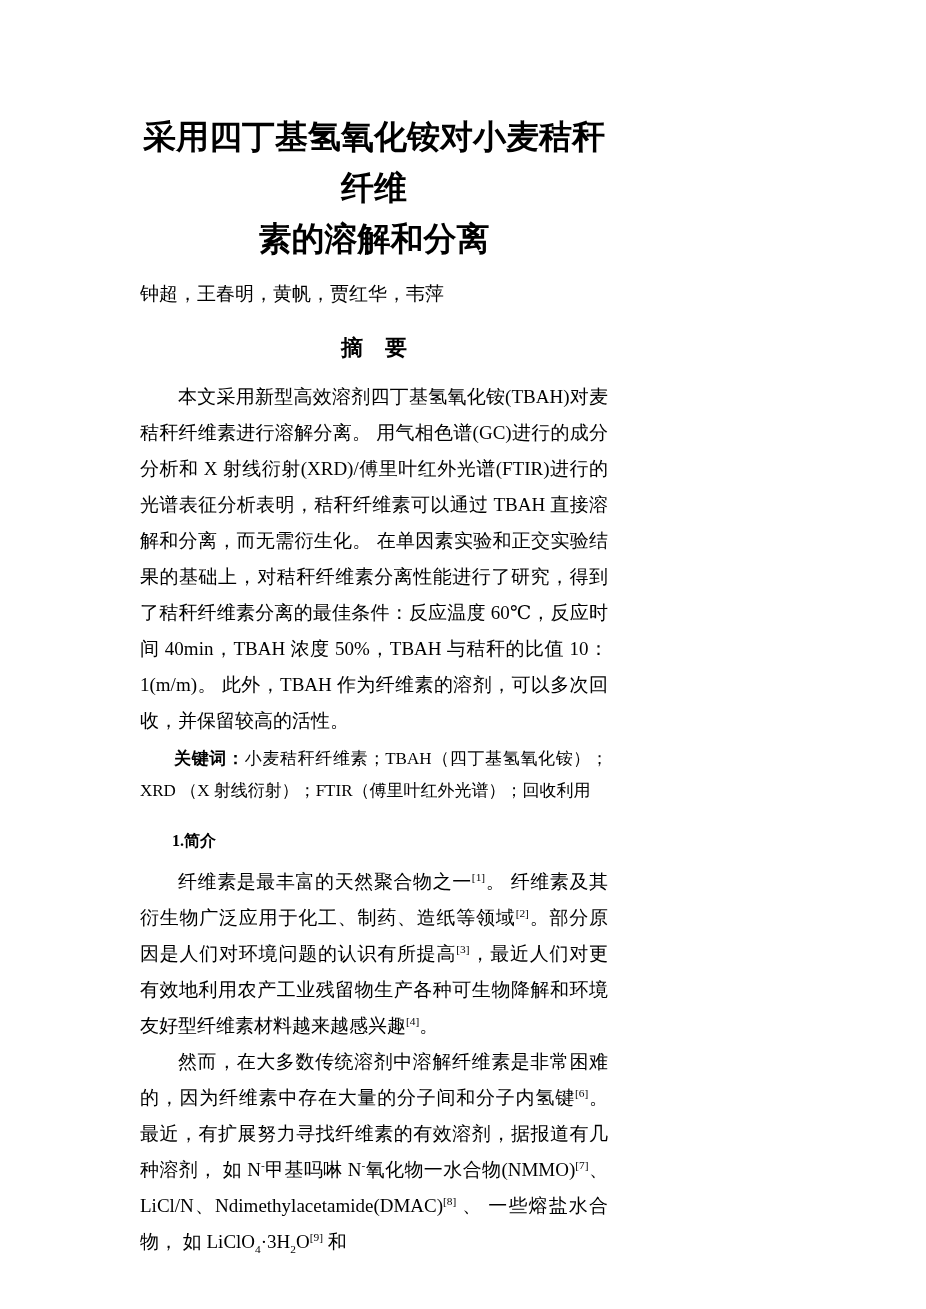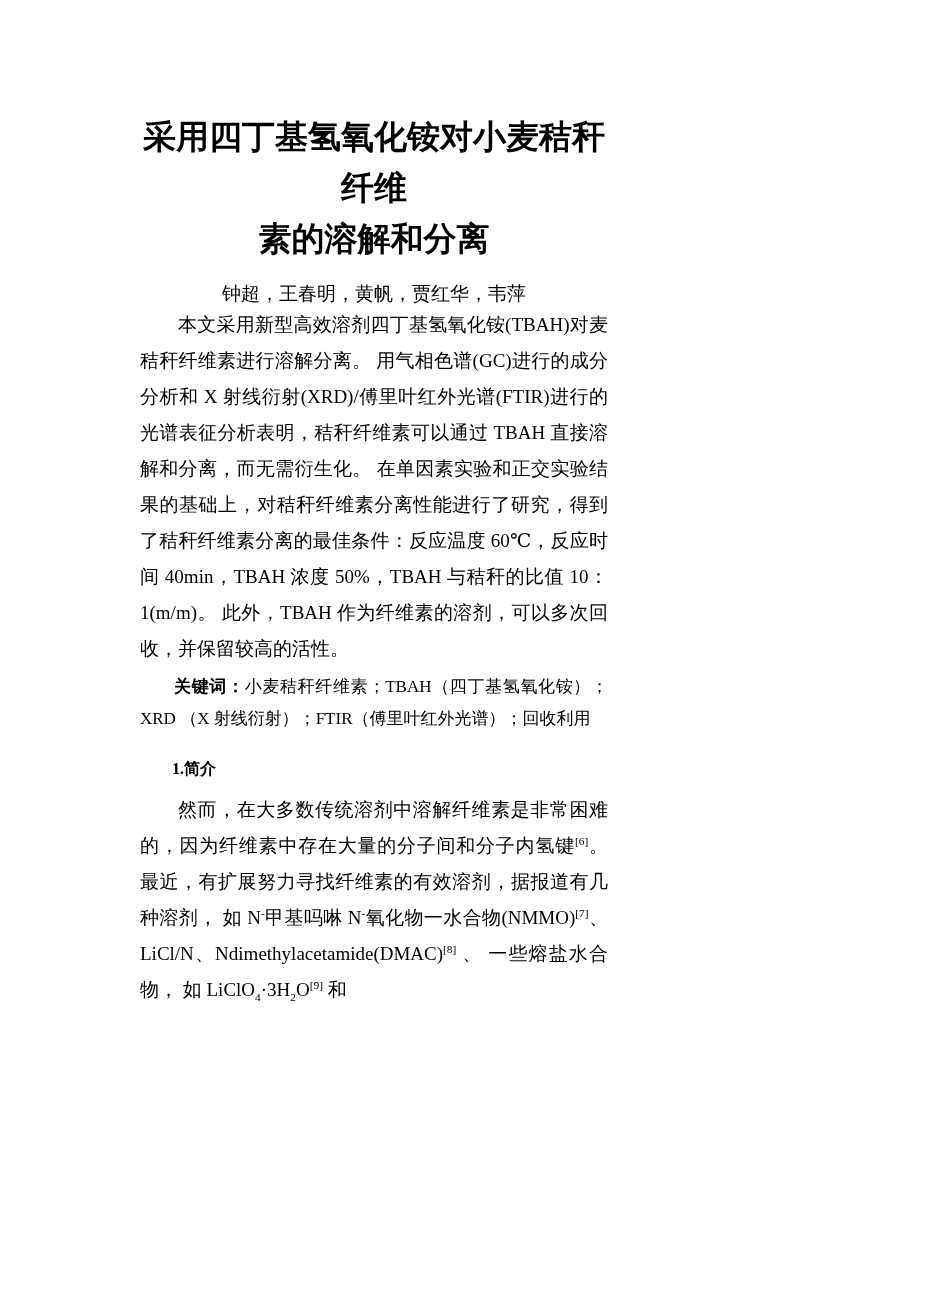--- a/index.html
+++ b/index.html
@@ -20,21 +20,20 @@
   .title {
     margin: 0;
     font-size: 33px;
     font-weight: bold;
     text-align: center;
     line-height: 1.55;
   }
   .title-line { display: block; }
   .authors {
     margin: 16px 0 0 0;
-    text-align: center;
     font-size: 19px;
     font-weight: normal;
   }
   .affiliation {
     margin: 26px 0 0 0;
     text-align: center;
     font-size: 21px;
     font-weight: bold;
   }
   .abstract-heading {
@@ -81,24 +80,26 @@
 <div class="page">
 
   <h1 class="title">
     <span class="title-line">采用四丁基氢氧化铵对小麦秸秆纤维</span>
     <span class="title-line">素的溶解和分离</span>
   </h1>
 
   <p class="authors">钟超，王春明，黄帆，贾红华，韦萍</p>
 
 
+  <h2 class="abstract-heading">摘　要</h2>
 
   <p class="body-par">本文采用新型高效溶剂四丁基氢氧化铵(TBAH)对麦秸秆纤维素进行溶解分离。 用气相色谱(GC)进行的成分分析和 X 射线衍射(XRD)/傅里叶红外光谱(FTIR)进行的光谱表征分析表明，秸秆纤维素可以通过 TBAH 直接溶解和分离，而无需衍生化。 在单因素实验和正交实验结果的基础上，对秸秆纤维素分离性能进行了研究，得到了秸秆纤维素分离的最佳条件：反应温度 60℃，反应时间 40min，TBAH 浓度 50%，TBAH 与秸秆的比值 10：1(m/m)。 此外，TBAH 作为纤维素的溶剂，可以多次回收，并保留较高的活性。</p>
 
   <p class="keywords"><span class="kw-label">关键词：</span><span>小麦秸秆纤维素；TBAH（四丁基氢氧化铵）；XRD （X 射线衍射）；FTIR（傅里叶红外光谱）；回收利用</span></p>
 
   <h3 class="section-heading">1.简介</h3>
 
+  <p class="body-par"><span>纤维素是最丰富的天然聚合物之一</span><sup>[1]</sup><span>。 纤维素及其衍生物广泛应用于化工、制药、造纸等领域</span><sup>[2]</sup><span>。部分原因是人们对环境问题的认识有所提高</span><sup>[3]</sup><span>，最近人们对更有效地利用农产工业残留物生产各种可生物降解和环境友好型纤维素材料越来越感兴趣</span><sup>[4]</sup><span>。</span></p>
 
 
   <p class="body-par"><span>然而，在大多数传统溶剂中溶解纤维素是非常困难的，因为纤维素中存在大量的分子间和分子内氢键</span><sup>[6]</sup><span>。 最近，有扩展努力寻找纤维素的有效溶剂，据报道有几种溶剂， 如 N</span><sup>-</sup><span>甲基吗啉 N</span><sup>-</sup><span>氧化物一水合物(NMMO)</span><sup>[7]</sup><span>、LiCl/N、Ndimethylacetamide(DMAC)</span><sup>[8]</sup><span> 、 一些熔盐水合物， 如 LiClO</span><sub>4</sub><span>·3H</span><sub>2</sub><span>O</span><sup>[9]</sup><span> 和</span></p>
 
 </div>
 
 </body></html>

